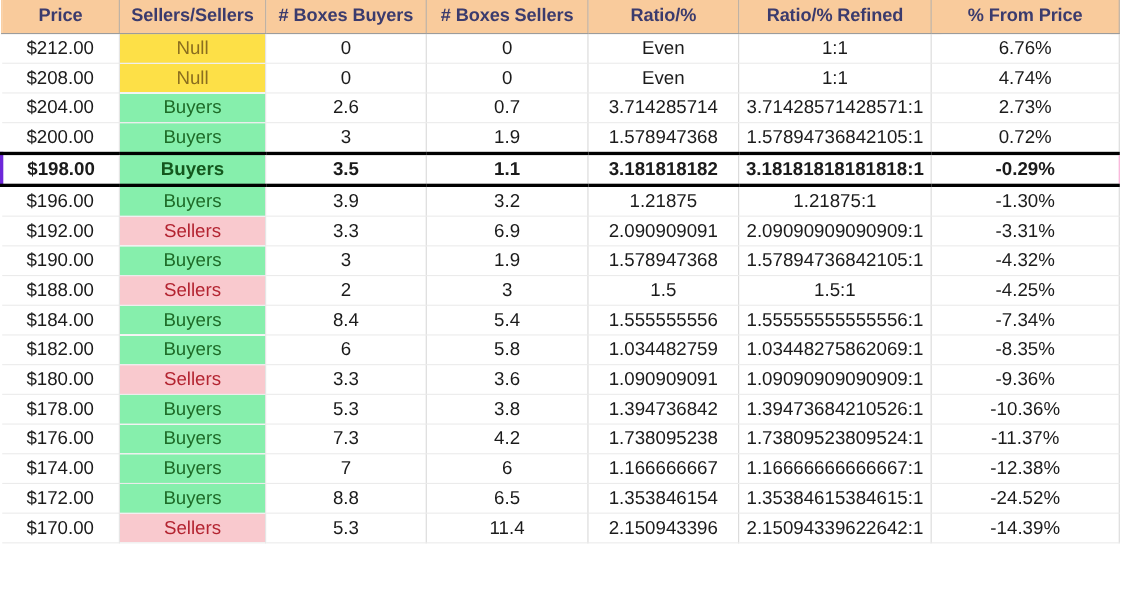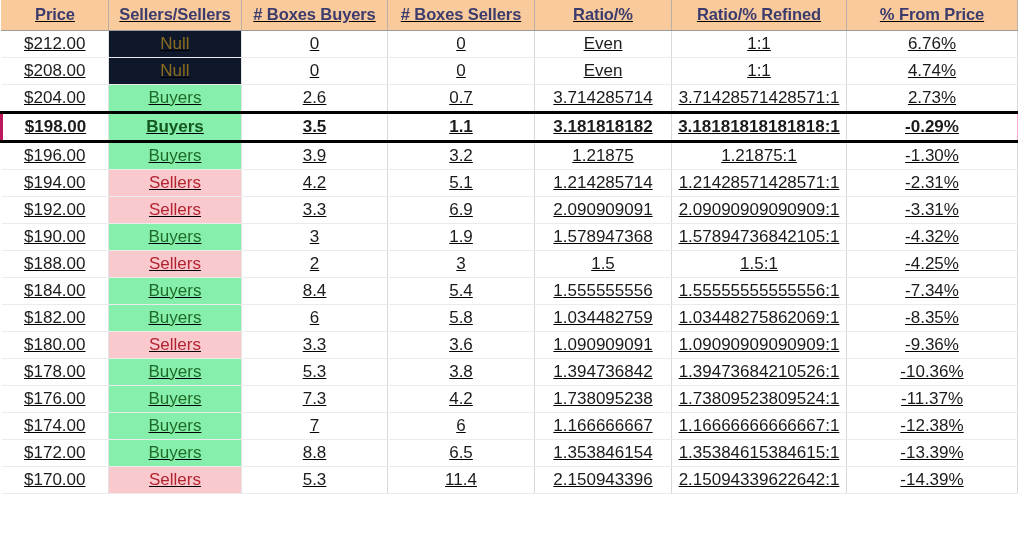--- a/index.html
+++ b/index.html
@@ -14,21 +14,20 @@
     overflow: hidden;
     font-family: "Liberation Sans", sans-serif;
     -webkit-font-smoothing: antialiased;
   }
 
   .sheet {
     position: relative;
     width: 1024px;
     height: 380px;
     background: #ffffff;
-    text-decoration: underline;
   }
 
   table.grid {
     border-collapse: collapse;
     table-layout: fixed;
     width: 1016px;
     margin: 0;
   }
 
   
@@ -70,39 +69,39 @@
     background: #ffffff;
     white-space: nowrap;
     overflow: hidden;
   }
   tbody td.col-price   { border-right: 1px solid #e3e3e3; margin-top: 26px; }
   tbody td.col-bs      { border-right: 1px solid #e3e3e3; }
   tbody td:last-child  { border-right: 1px solid #d9d9d9; border-radius: 12px; }
 
   
   td.state-null {
-    background: #0f172a;
+    background: #fde047;
     color: #8a6d1f;
   }
   td.state-buyers {
     background: #86efac;
     color: #1e6b28;
   }
   td.state-sellers {
     background: #F9C9CE;
     color: #b32330;
   }
 
   
   tr.row-highlight td {
     font-weight: bold;
     border-top: 3px solid #000000;
     border-bottom: 3px solid #000000;
   }
-  tr.row-highlight td:first-child { border-left: 3px solid #be185d; }
+  tr.row-highlight td:first-child { border-left: 3px solid #6d28d9; }
   tr.row-highlight td:last-child  { border-right: 1px solid #f9a8d4; }
   tr.row-highlight td.state-buyers { color: #14571d; }
 
   
   tr.row-above-highlight td { border-bottom: none; }
 </style>
 </head>
 <body>
 
 <div class="sheet">
@@ -148,48 +147,48 @@
         </tr>
         <tr>
           <td class="col-price">$204.00</td>
           <td class="col-bs state-buyers">Buyers</td>
           <td class="col-bb">2.6</td>
           <td class="col-bsell">0.7</td>
           <td class="col-ratio">3.714285714</td>
           <td class="col-refined">3.71428571428571:1</td>
           <td class="col-pct">2.73%</td>
         </tr>
+        <tr class="row-above-highlight">
+          <td class="col-price">$200.00</td>
+          <td class="col-bs state-buyers">Buyers</td>
+          <td class="col-bb">3</td>
+          <td class="col-bsell">1.9</td>
+          <td class="col-ratio">1.578947368</td>
+          <td class="col-refined">1.57894736842105:1</td>
+          <td class="col-pct">0.72%</td>
+        </tr>
         <tr class="row-highlight">
           <td class="col-price">$198.00</td>
           <td class="col-bs state-buyers">Buyers</td>
           <td class="col-bb">3.5</td>
           <td class="col-bsell">1.1</td>
           <td class="col-ratio">3.181818182</td>
           <td class="col-refined">3.18181818181818:1</td>
           <td class="col-pct">-0.29%</td>
         </tr>
         <tr>
           <td class="col-price">$196.00</td>
           <td class="col-bs state-buyers">Buyers</td>
           <td class="col-bb">3.9</td>
           <td class="col-bsell">3.2</td>
           <td class="col-ratio">1.21875</td>
           <td class="col-refined">1.21875:1</td>
           <td class="col-pct">-1.30%</td>
         </tr>
         <tr>
-          <td class="col-price">$194.00</td>
-          <td class="col-bs state-sellers">Sellers</td>
-          <td class="col-bb">4.2</td>
-          <td class="col-bsell">5.1</td>
-          <td class="col-ratio">1.214285714</td>
-          <td class="col-refined">1.21428571428571:1</td>
-          <td class="col-pct">-2.31%</td>
-        </tr>
-        <tr>
           <td class="col-price">$192.00</td>
           <td class="col-bs state-sellers">Sellers</td>
           <td class="col-bb">3.3</td>
           <td class="col-bsell">6.9</td>
           <td class="col-ratio">2.090909091</td>
           <td class="col-refined">2.09090909090909:1</td>
           <td class="col-pct">-3.31%</td>
         </tr>
         <tr>
           <td class="col-price">$190.00</td>
@@ -263,21 +262,21 @@
           <td class="col-refined">1.16666666666667:1</td>
           <td class="col-pct">-12.38%</td>
         </tr>
         <tr>
           <td class="col-price">$172.00</td>
           <td class="col-bs state-buyers">Buyers</td>
           <td class="col-bb">8.8</td>
           <td class="col-bsell">6.5</td>
           <td class="col-ratio">1.353846154</td>
           <td class="col-refined">1.35384615384615:1</td>
-          <td class="col-pct">-13.39%</td>
+          <td class="col-pct">-24.52%</td>
         </tr>
         <tr>
           <td class="col-price">$170.00</td>
           <td class="col-bs state-sellers">Sellers</td>
           <td class="col-bb">5.3</td>
           <td class="col-bsell">11.4</td>
           <td class="col-ratio">2.150943396</td>
           <td class="col-refined">2.15094339622642:1</td>
           <td class="col-pct">-14.39%</td>
         </tr>

